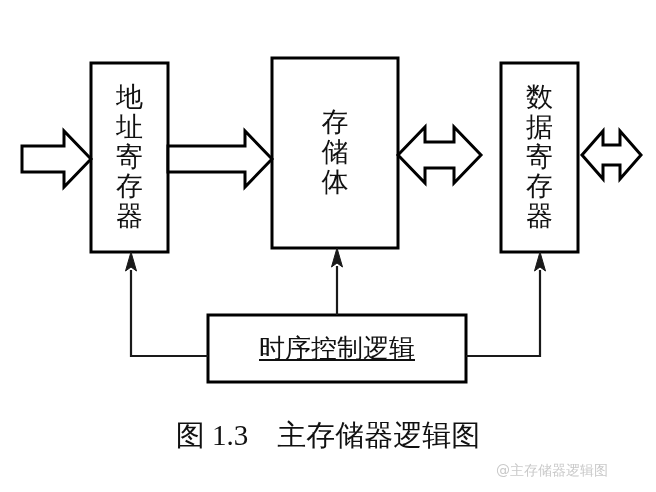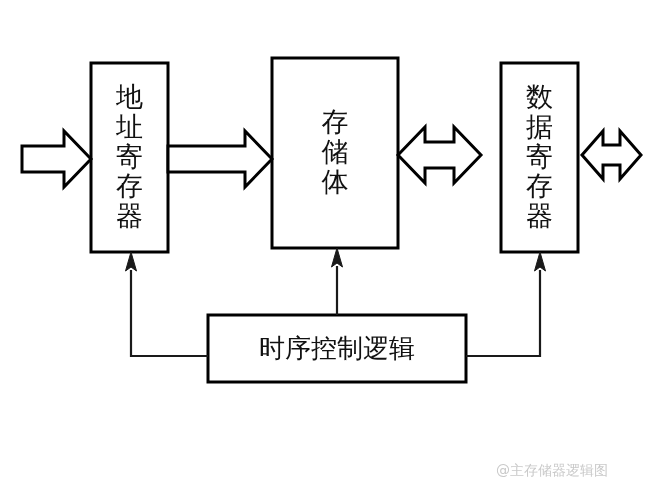--- a/index.html
+++ b/index.html
@@ -144,18 +144,19 @@
   </div>
 
   <div class="vlabel" style="left:501px; top:63px; width:77px; height:189px;">
     <span>数</span>
     <span>据</span>
     <span>寄</span>
     <span>存</span>
     <span>器</span>
   </div>
 
-  <div class="hlabel" style="left:208px; top:315px; width:258px; height:67px;">时序控制逻辑</div>
+  <div class="hlabel" style="left:208px; top:315px; width:258px; height:67px;text-decoration:underline;">时序控制逻辑</div>
 
+  <div id="figure-caption">图 1.3    主存储器逻辑图</div>
 
   <div id="watermark">@主存储器逻辑图</div>
 
 </div>
 
 </body></html>

